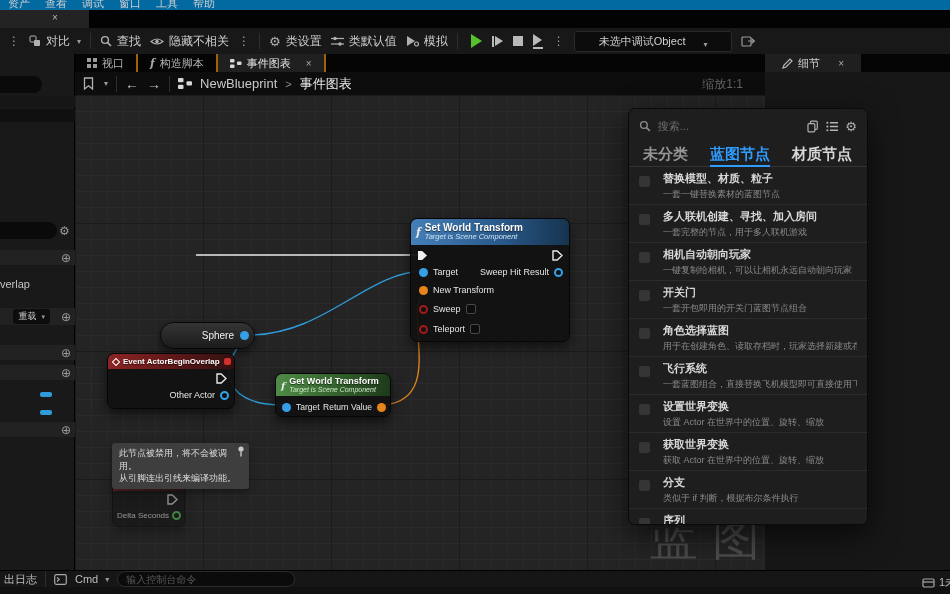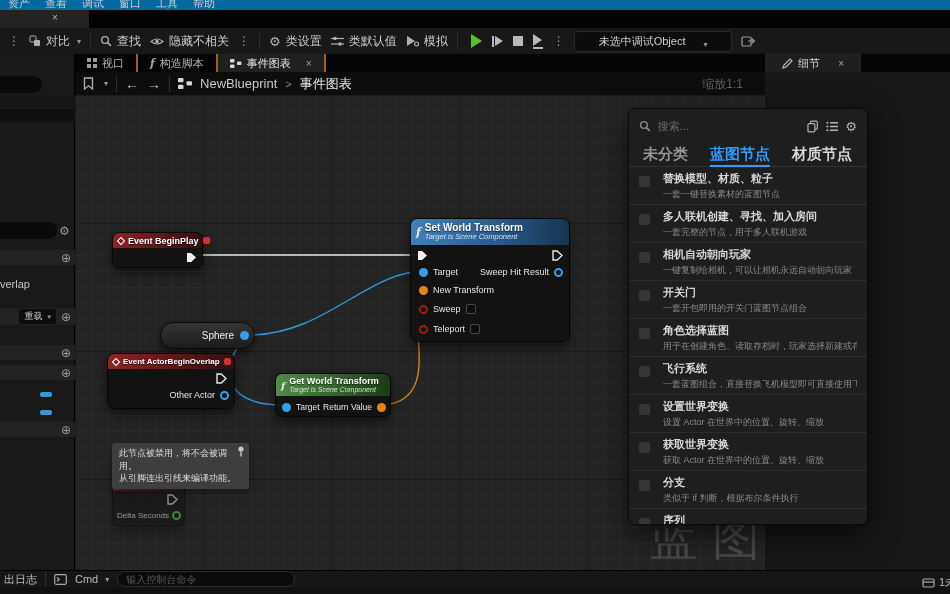--- a/index.html
+++ b/index.html
@@ -37,21 +37,21 @@
     border-radius:3px;padding:2px 24px;font-size:11px;color:#d2d2d2;}
 
   
   #leftstrip{position:absolute;left:0;top:54px;width:75px;height:516px;background:#191919;border-right:1px solid #000;}
   #leftstrip .pill{position:absolute;left:0;background:#0a0a0a;border-radius:0 9px 9px 0;height:17px;}
   #leftstrip .row{position:absolute;left:0;width:75px;background:#222;display:flex;align-items:center;justify-content:flex-end;padding-right:4px;}
   #leftstrip .rowdark{position:absolute;left:0;width:75px;background:#101010;}
   #leftstrip .plus{color:#9a9a9a;font-size:12px;line-height:1;}
   #leftstrip .frag{position:absolute;font-size:11px;color:#c4c4c4;}
   #leftstrip .minidrop{display:flex;align-items:center;gap:3px;background:#0d0d0d;border-radius:3px;
-    padding:1px 5px;font-size:9px;color:#c8c8c8;margin-right:5px;}
+    padding:1px 5px;font-size:9px;color:#c8c8c8;margin-right:11px;}
   #leftstrip .bluechip{position:absolute;left:40px;width:12px;height:5px;border-radius:2px;background:#2f9bd8;}
   #leftstrip .gear{position:absolute;color:#9a9a9a;font-size:12px;}
 
   
   #graphwrap{position:absolute;left:75px;top:54px;width:690px;height:516px;background:#050505;}
   #doctabs{position:absolute;left:0;top:0;width:690px;height:18px;background:#050505;display:flex;font-size:11px;color:#b4b4b4;}
   .dtab{display:flex;align-items:center;gap:5px;padding:0 12px;border-right:2px solid #a16207;height:18px;}
   .dtab.active{background:#202020;color:#e6e6e6;}
   .dtab .x{font-size:10px;color:#a8a8a8;margin-left:10px;}
   .dtab .fico{font-family:"DejaVu Serif",serif;font-style:italic;font-weight:bold;color:#a8a8a8;font-size:11px;}
@@ -312,30 +312,20 @@
   <span id="zoomlabel">缩放1:1</span>
 
   <div id="canvas">
     <svg id="wires" width="690" height="475">
       <path d="M121,160 C180,160 290,160 343,160" stroke="#e8e8e8" stroke-width="1.6" fill="none"></path>
       <path d="M174,240 C250,240 292,176 350,176" stroke="#2f9bd8" stroke-width="1.4" fill="none"></path>
       <path d="M174,241 C146,262 140,310 207,310" stroke="#2f9bd8" stroke-width="1.4" fill="none"></path>
       <path d="M309,310 C372,304 326,218 350,195" stroke="#d8821f" stroke-width="1.4" fill="none"></path>
     </svg>
 
-    <div class="ue-node" style="left:37px;top:137px;width:91px;height:36px;">
-      <div class="nhead hdr-red">
-        <span class="diamond"></span>
-        <span class="t">Event BeginPlay</span>
-        <span class="redsq"></span>
-      </div>
-      <svg class="abs" style="right:5px;top:19px;" width="11" height="11" viewBox="0 0 11 11">
-          <path d="M1,1 h4.2 L10,5.5 L5.2,10 H1 z" fill="#f0f0f0"></path>
-        </svg>
-    </div>
 
     <div id="spherenode" style="left:85px;top:227px;">
       <span class="lbl">Sphere</span>
       <span class="pin-dot c-blue"></span>
     </div>
 
     <div class="ue-node" style="left:335px;top:123px;width:160px;height:124px;">
       <div class="nhead hdr-blue">
         <span class="fico2">f</span>
         <span class="hdr2">

